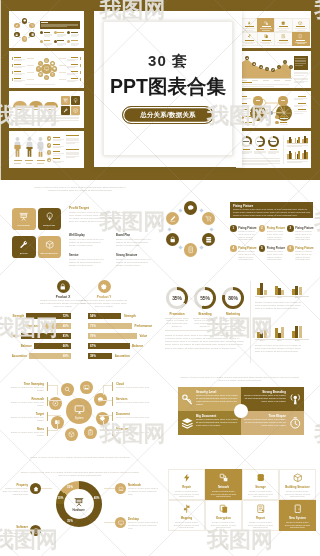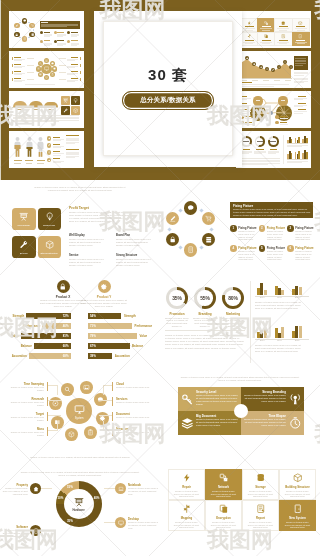--- a/index.html
+++ b/index.html
@@ -674,20 +674,21 @@
         <div style="position:absolute;left:51px;top:28.3px;width:21px;height:0.7px;background:#e2dbcc;"></div>
         <div style="position:absolute;left:51px;top:30px;width:21px;height:0.7px;background:#efece7;"></div>
         <div style="position:absolute;left:51px;top:31.4px;width:14.7px;height:0.7px;background:#efece7;"></div>
       </div>
   </div>
 
   <div class="card-wrap">
     <div class="card-inner">
       <div class="card-content">
         <div class="t-30">30 套</div>
+        <div class="t-main">PPT图表合集</div>
         <div class="pill">总分关系/数据关系</div>
       </div>
     </div>
   </div>
 
   <div id="slides">
       <div class="slide" style="left:0px;top:180px;width:160px;height:95px;">
         <div style="position:absolute;left:25px;top:6px;width:110px;font-size:2.2px;line-height:3px;color:#c3bdb3;text-align:center;">Nullam eu tempor purus. Nunc a leo magna, sit amet consequat risus. Etiam faucibus tortor ut</div>
         <div style="position:absolute;left:25px;top:9.4px;width:110px;font-size:2.2px;line-height:3px;color:#c3bdb3;text-align:center;">vehicula sed suscipit. Nunc a leo magna, sit amet consequat risus.</div>
         <div style="position:absolute;left:12px;top:28px;width:23.5px;height:22px;background:#d2ad6a;border-radius:3.6px;display:flex;flex-direction:column;align-items:center;justify-content:center;">

